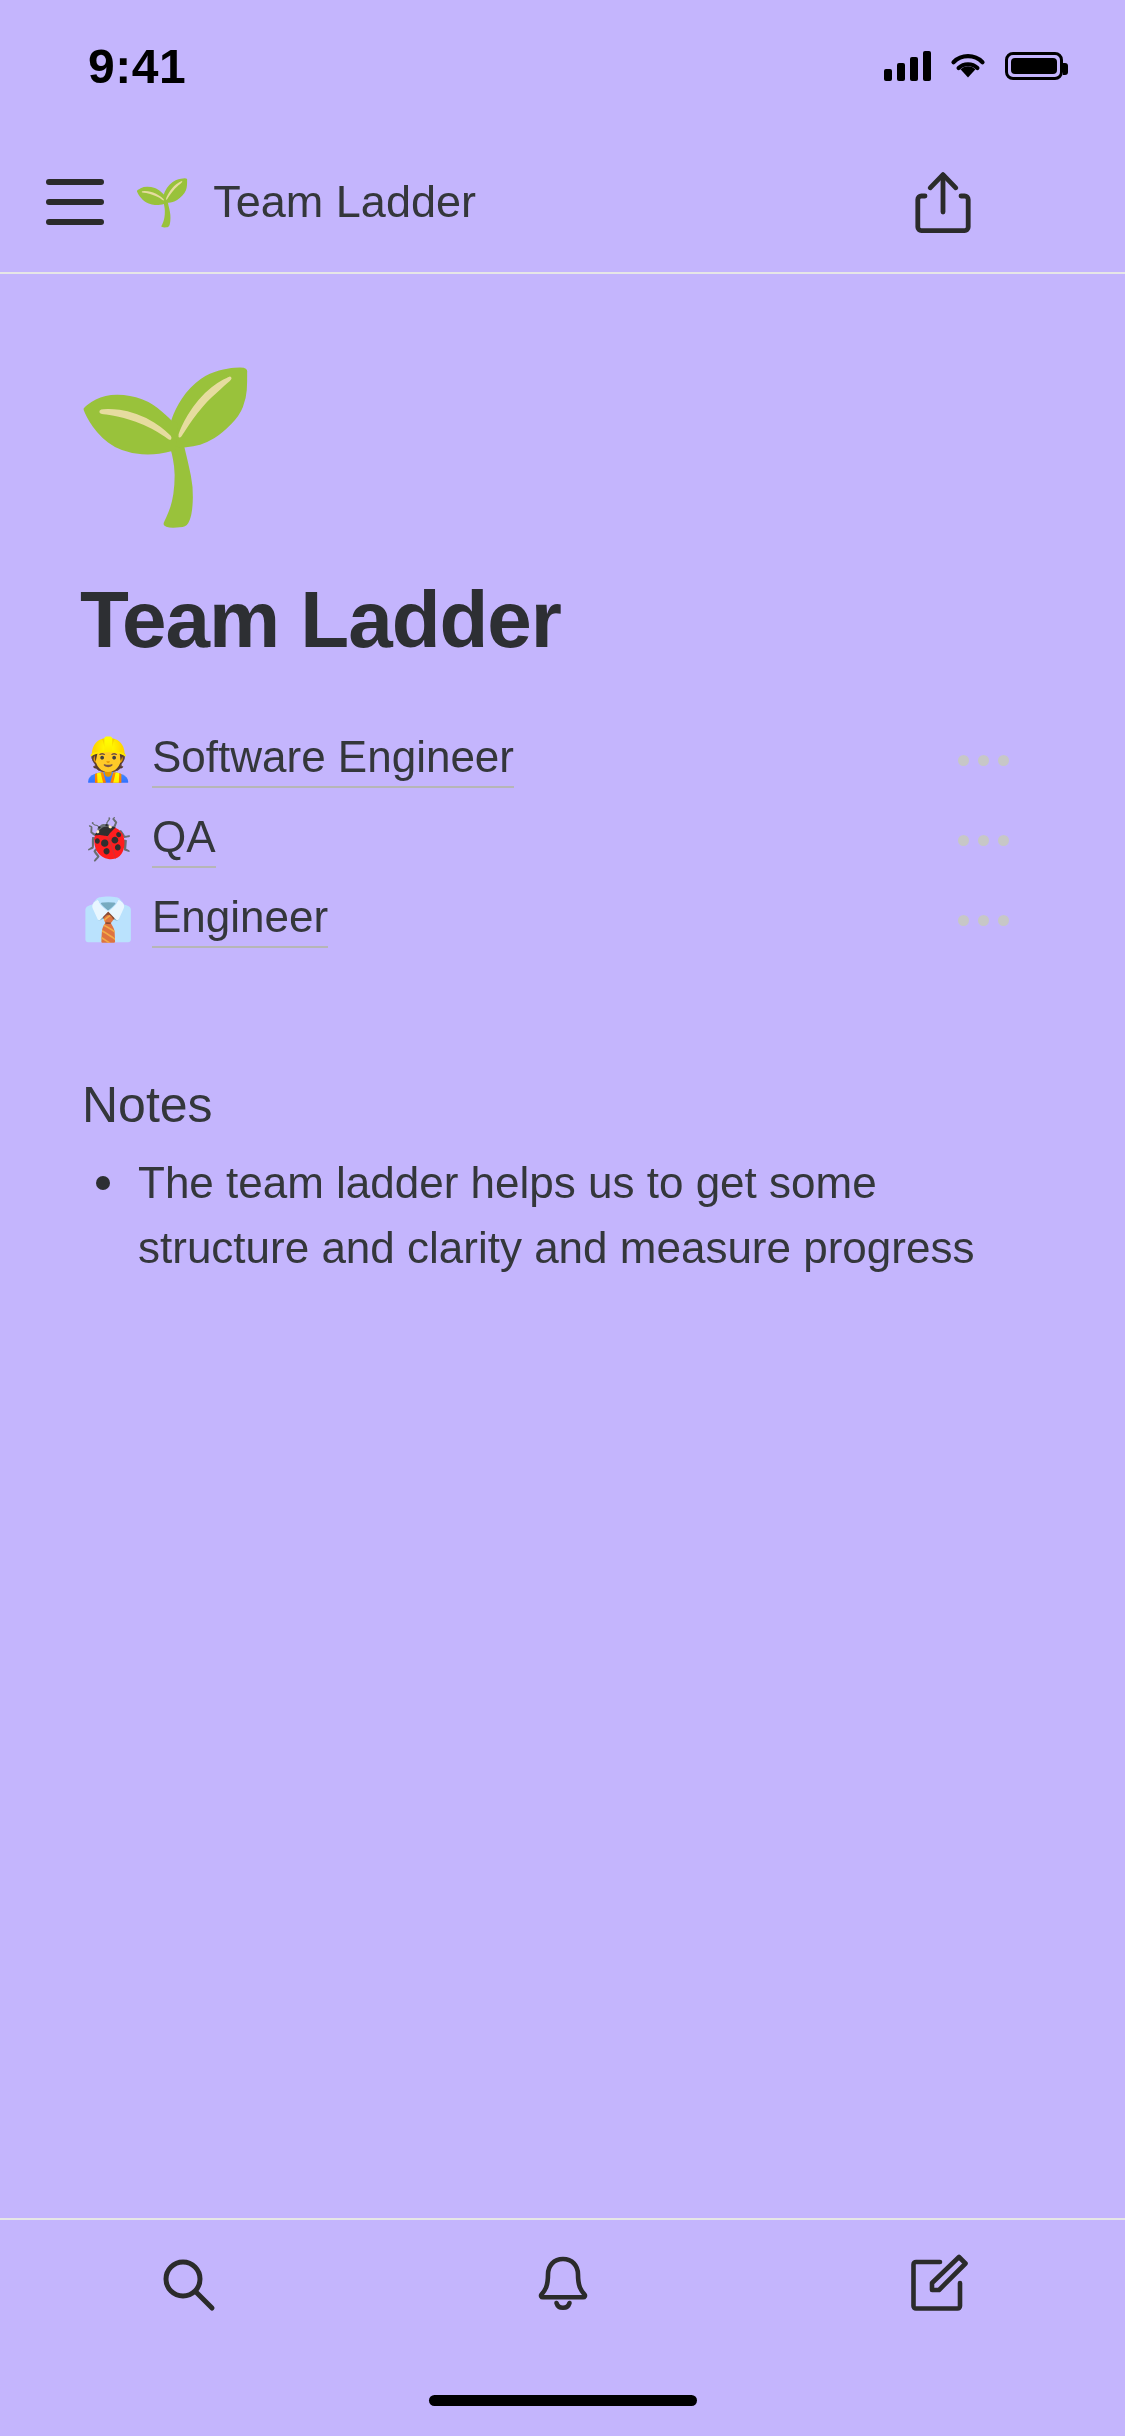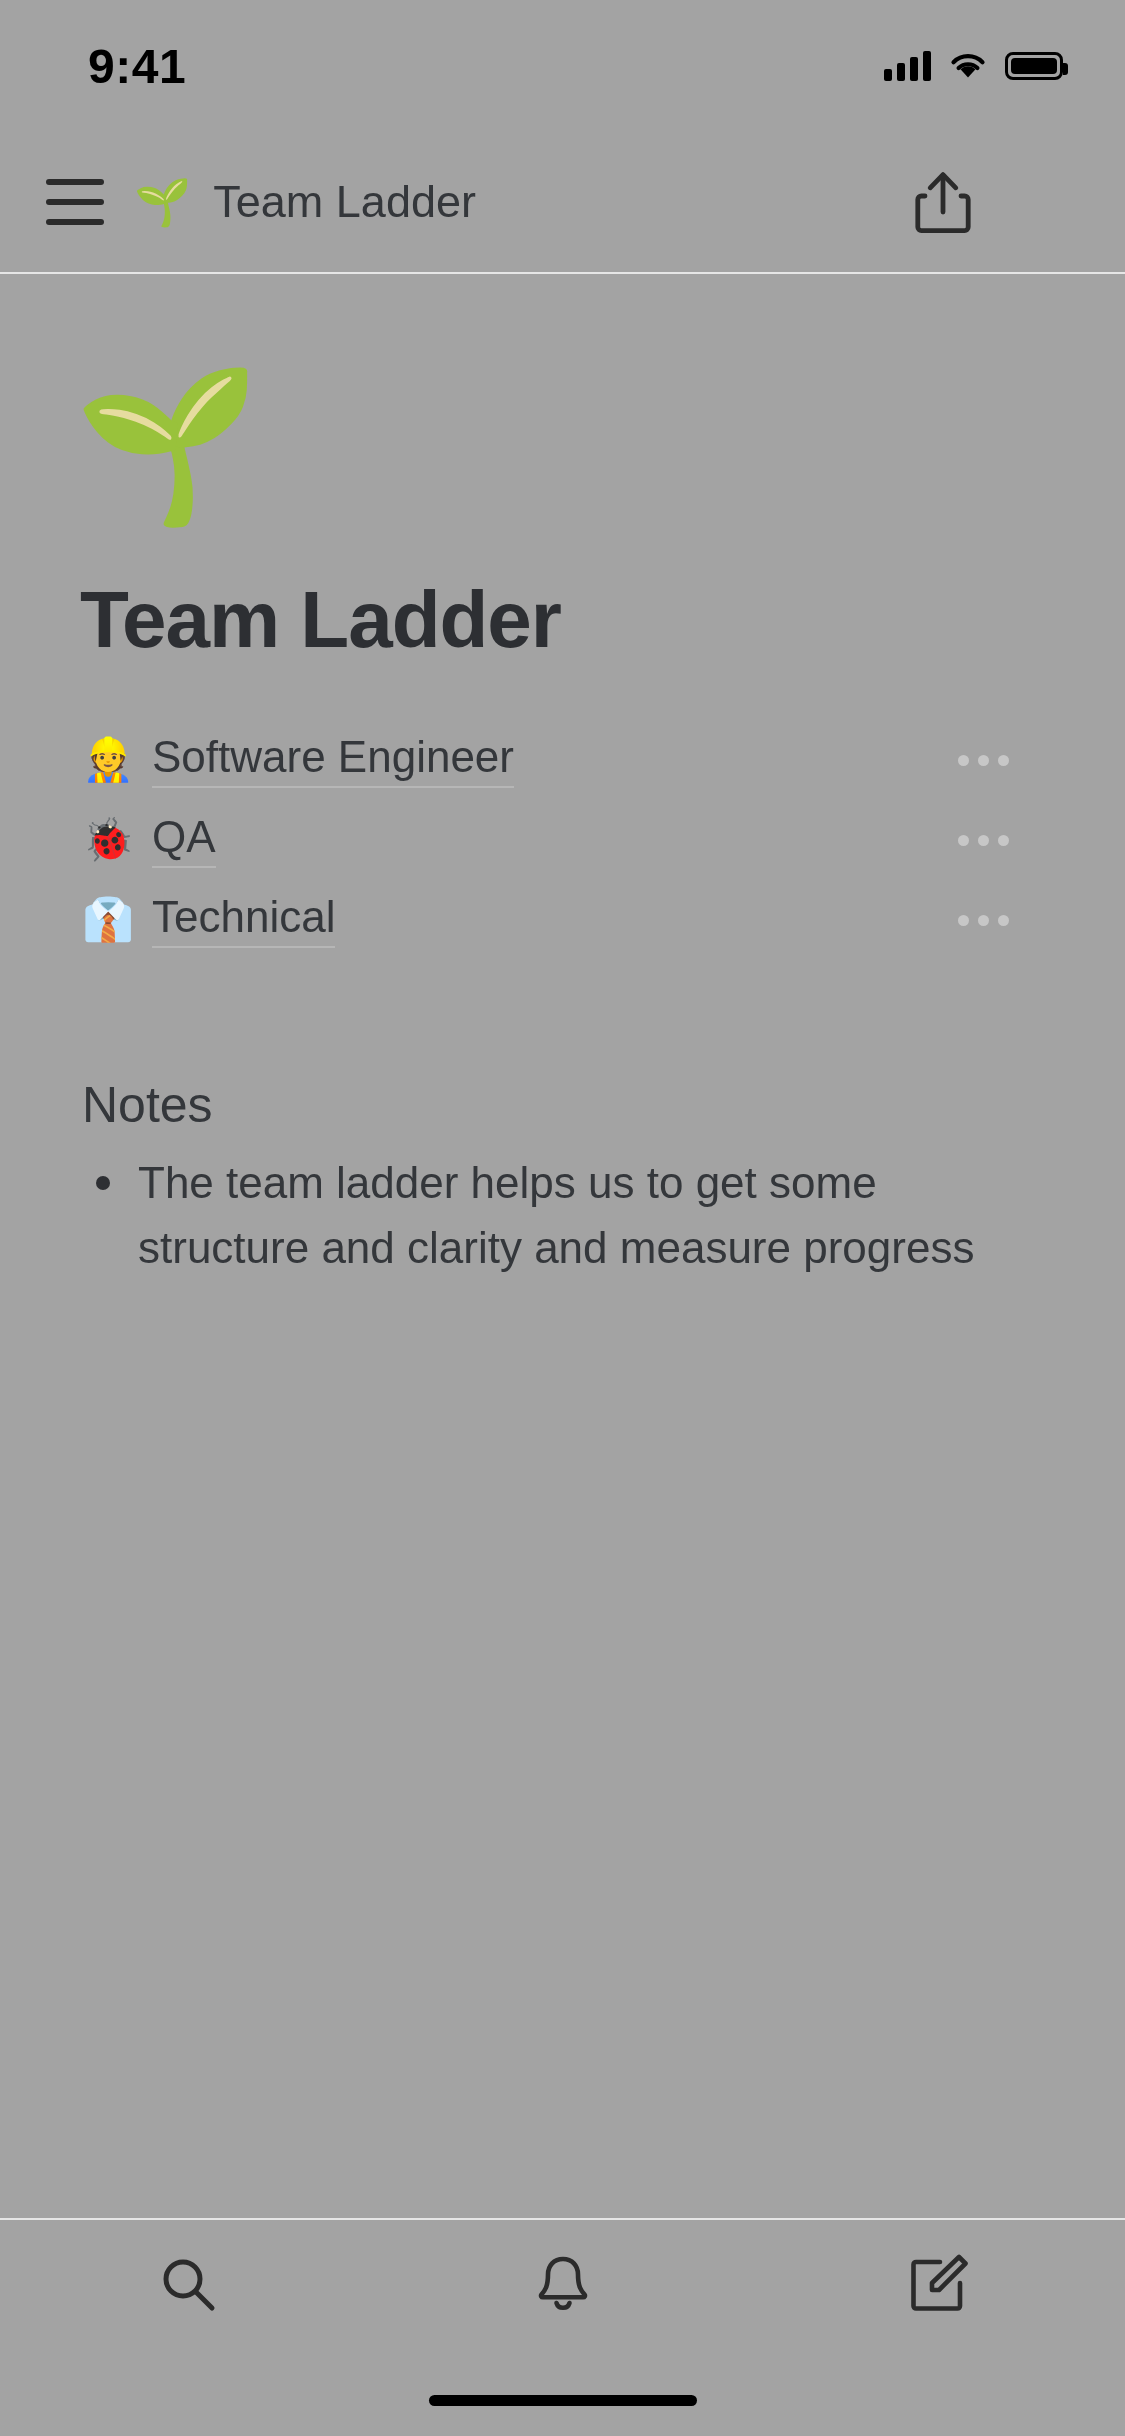--- a/index.html
+++ b/index.html
@@ -7,21 +7,21 @@
     width: 1125px;
     height: 2436px;
     background: #ffffff;
     font-family: "Liberation Sans", sans-serif;
     -webkit-font-smoothing: antialiased;
   }
   .phone {
     position: relative;
     width: 1125px;
     height: 2436px;
-    background: #a3a3a3;
+    background: #c4b5fd;
     overflow: hidden;
   }
 
   
   .status-bar {
     position: absolute;
     top: 0; left: 0; right: 0;
     height: 132px;
     display: flex;
     align-items: center;
@@ -318,21 +318,21 @@
         <span class="link-text">QA</span>
         <span class="dots">
             <i></i>
             <i></i>
             <i></i>
           </span>
       </div>
 
       <div class="link-row">
         <span class="link-emoji">👔</span>
-        <span class="link-text">Technical</span>
+        <span class="link-text">Engineer</span>
         <span class="dots">
             <i></i>
             <i></i>
             <i></i>
           </span>
       </div>
 
     </div>
 
     <h2 class="notes-heading">Notes</h2>

